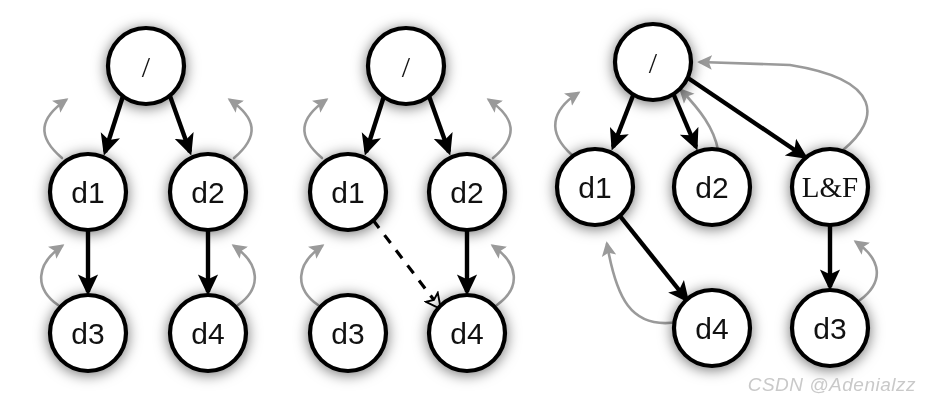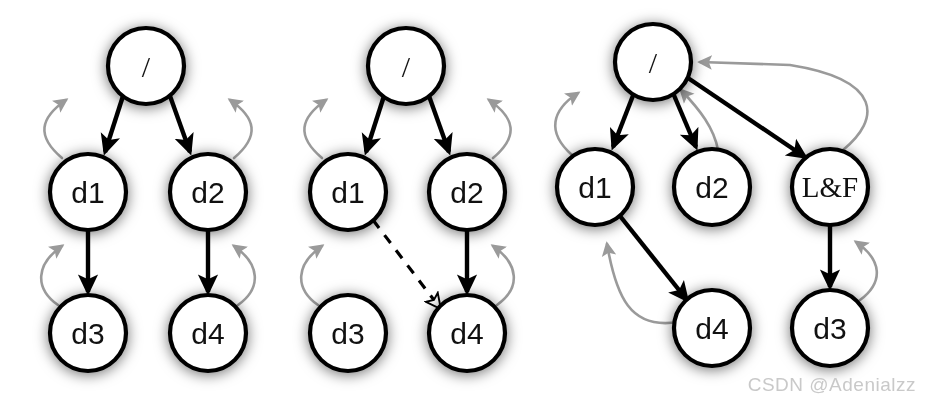--- a/index.html
+++ b/index.html
@@ -71,20 +71,21 @@
   .watermark {
     position: absolute;
     right: 13px;
     bottom: 8px;
     font-family: "Liberation Sans", sans-serif;
     font-size: 19px;
     color: #c9c9c9;
     letter-spacing: 0.5px;
     user-select: none;
     white-space: nowrap;
+    font-style: italic;
   }
 </style>
 </head>
 <body>
 
 <div id="stage">
 
   <svg id="diagram" viewBox="0 0 929 404">
     <defs>
       <filter id="nodeShadow" x="-70%" y="-70%" width="240%" height="240%">

